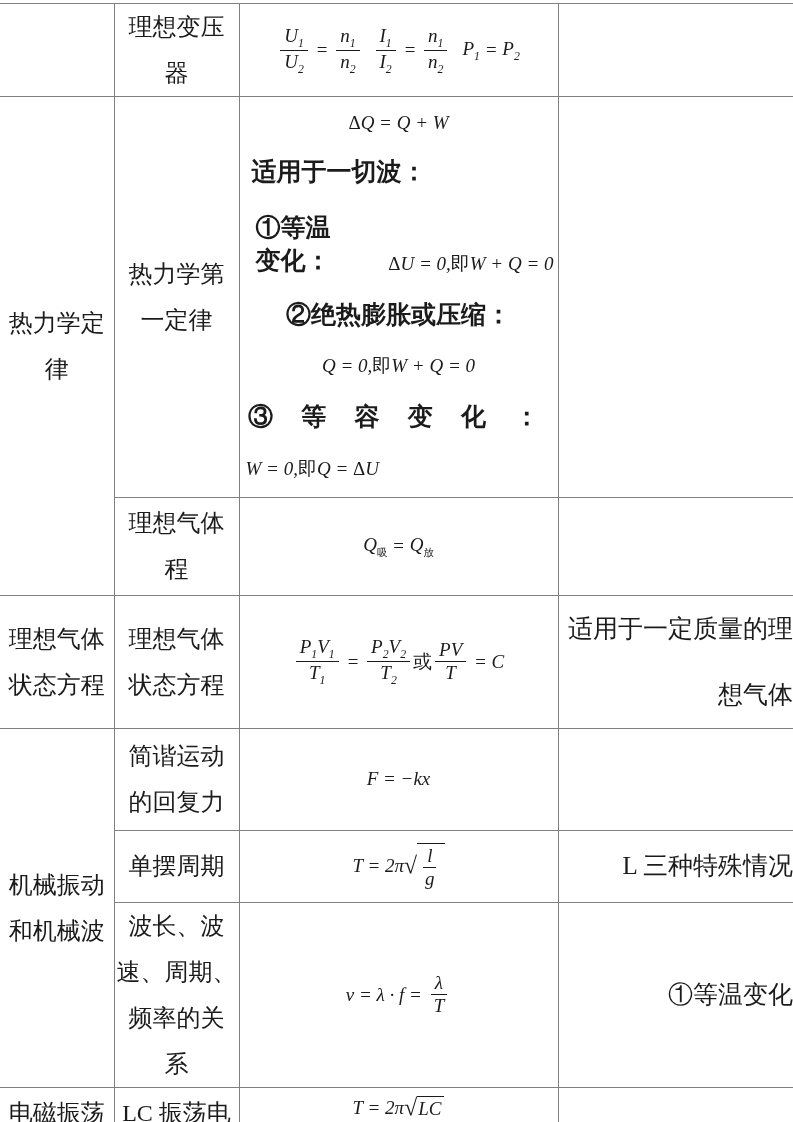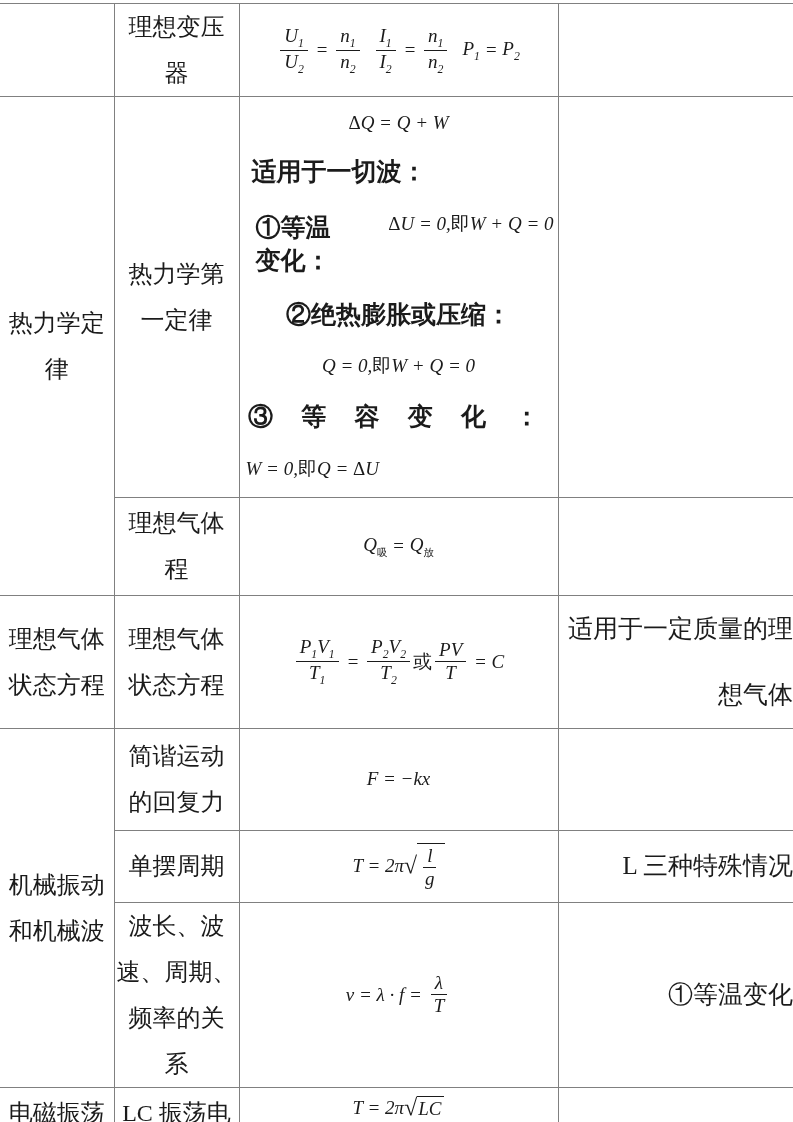--- a/index.html
+++ b/index.html
@@ -25,21 +25,21 @@
   .msqrt{display:inline-flex;align-items:center;}
   .msqrt .rad{font-style:normal;font-size:1.25em;line-height:1;}
   .msqrt .radbody{border-top:1px solid #1b1b1b;padding:1px 3px 0 1px;display:inline-flex;align-items:center;}
   
   .flow{display:flex;flex-direction:column;justify-content:center;height:100%;padding:4px 4px;}
   .flow > div{margin:11px 0;}
   .b-line{font-size:25px;font-weight:bold;line-height:1.3;}
   .b-inline{font-size:25px;font-weight:bold;margin-right:6px;}
   .al-c{text-align:center;}
   .al-l{text-align:left;padding-left:8px;}
-  .mix-line{display:flex;align-items:flex-start;text-align:left;padding-left:12px;gap:33px;}
+  .mix-line{display:flex;align-items:flex-end;text-align:left;padding-left:12px;gap:33px;}
   .spaced{letter-spacing:10px;word-spacing:2px;}
   .stack2{display:flex;flex-direction:column;align-items:center;gap:10px;}
 </style>
 </head>
 <body>
 
 <table class="sheet">
   <colgroup>
     <col style="width:114px">
       <col style="width:125px">

